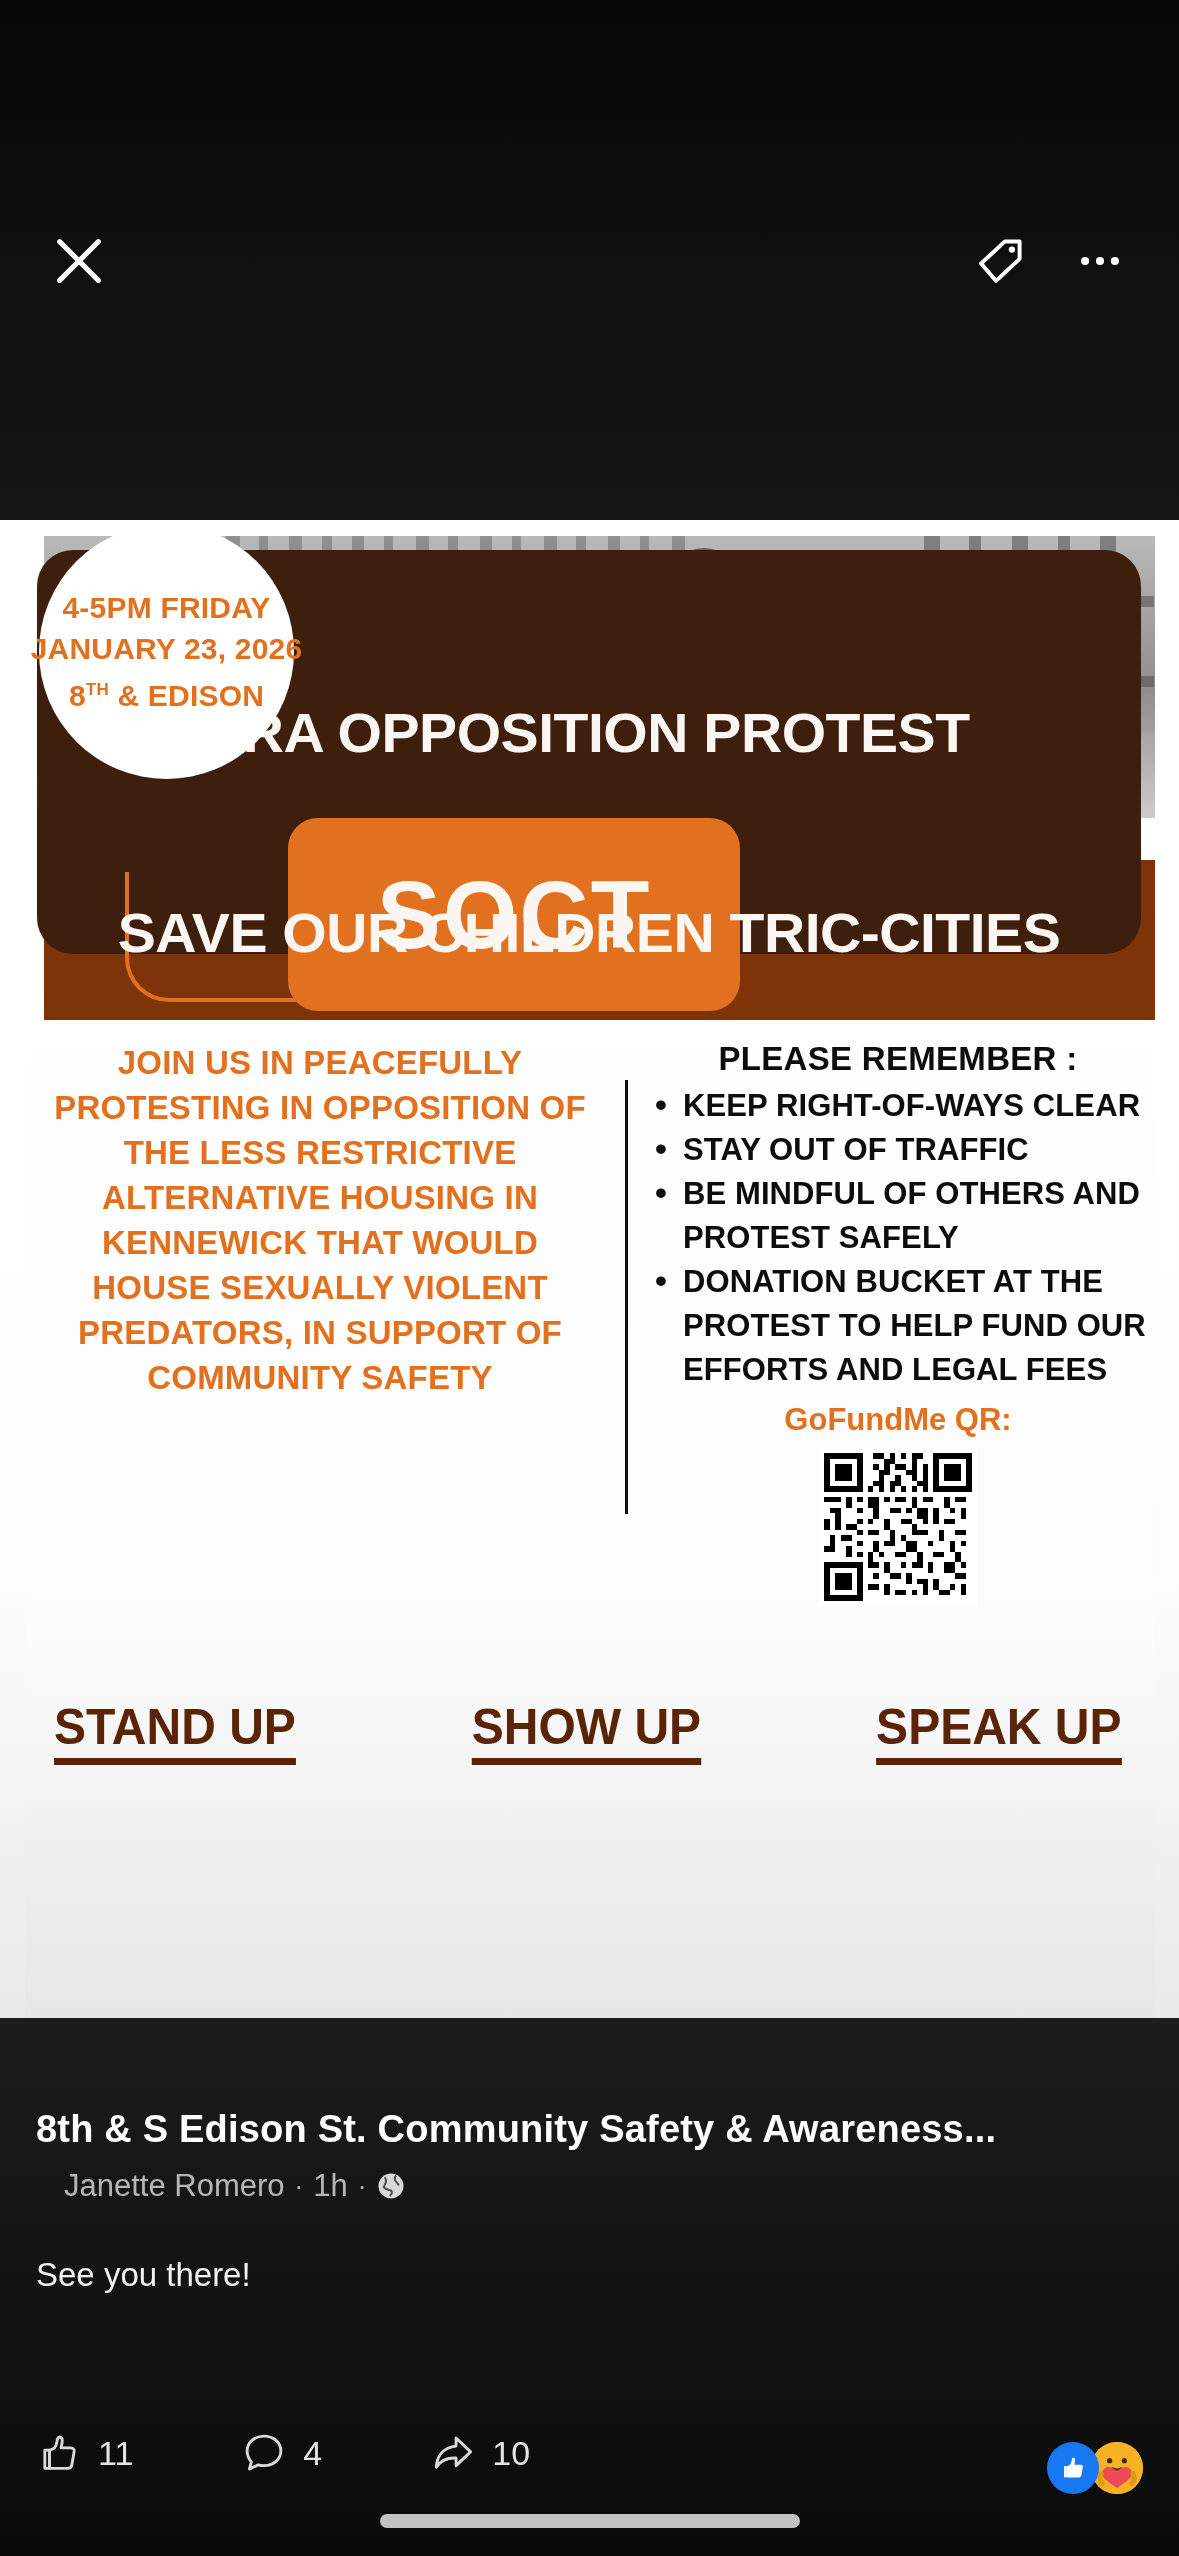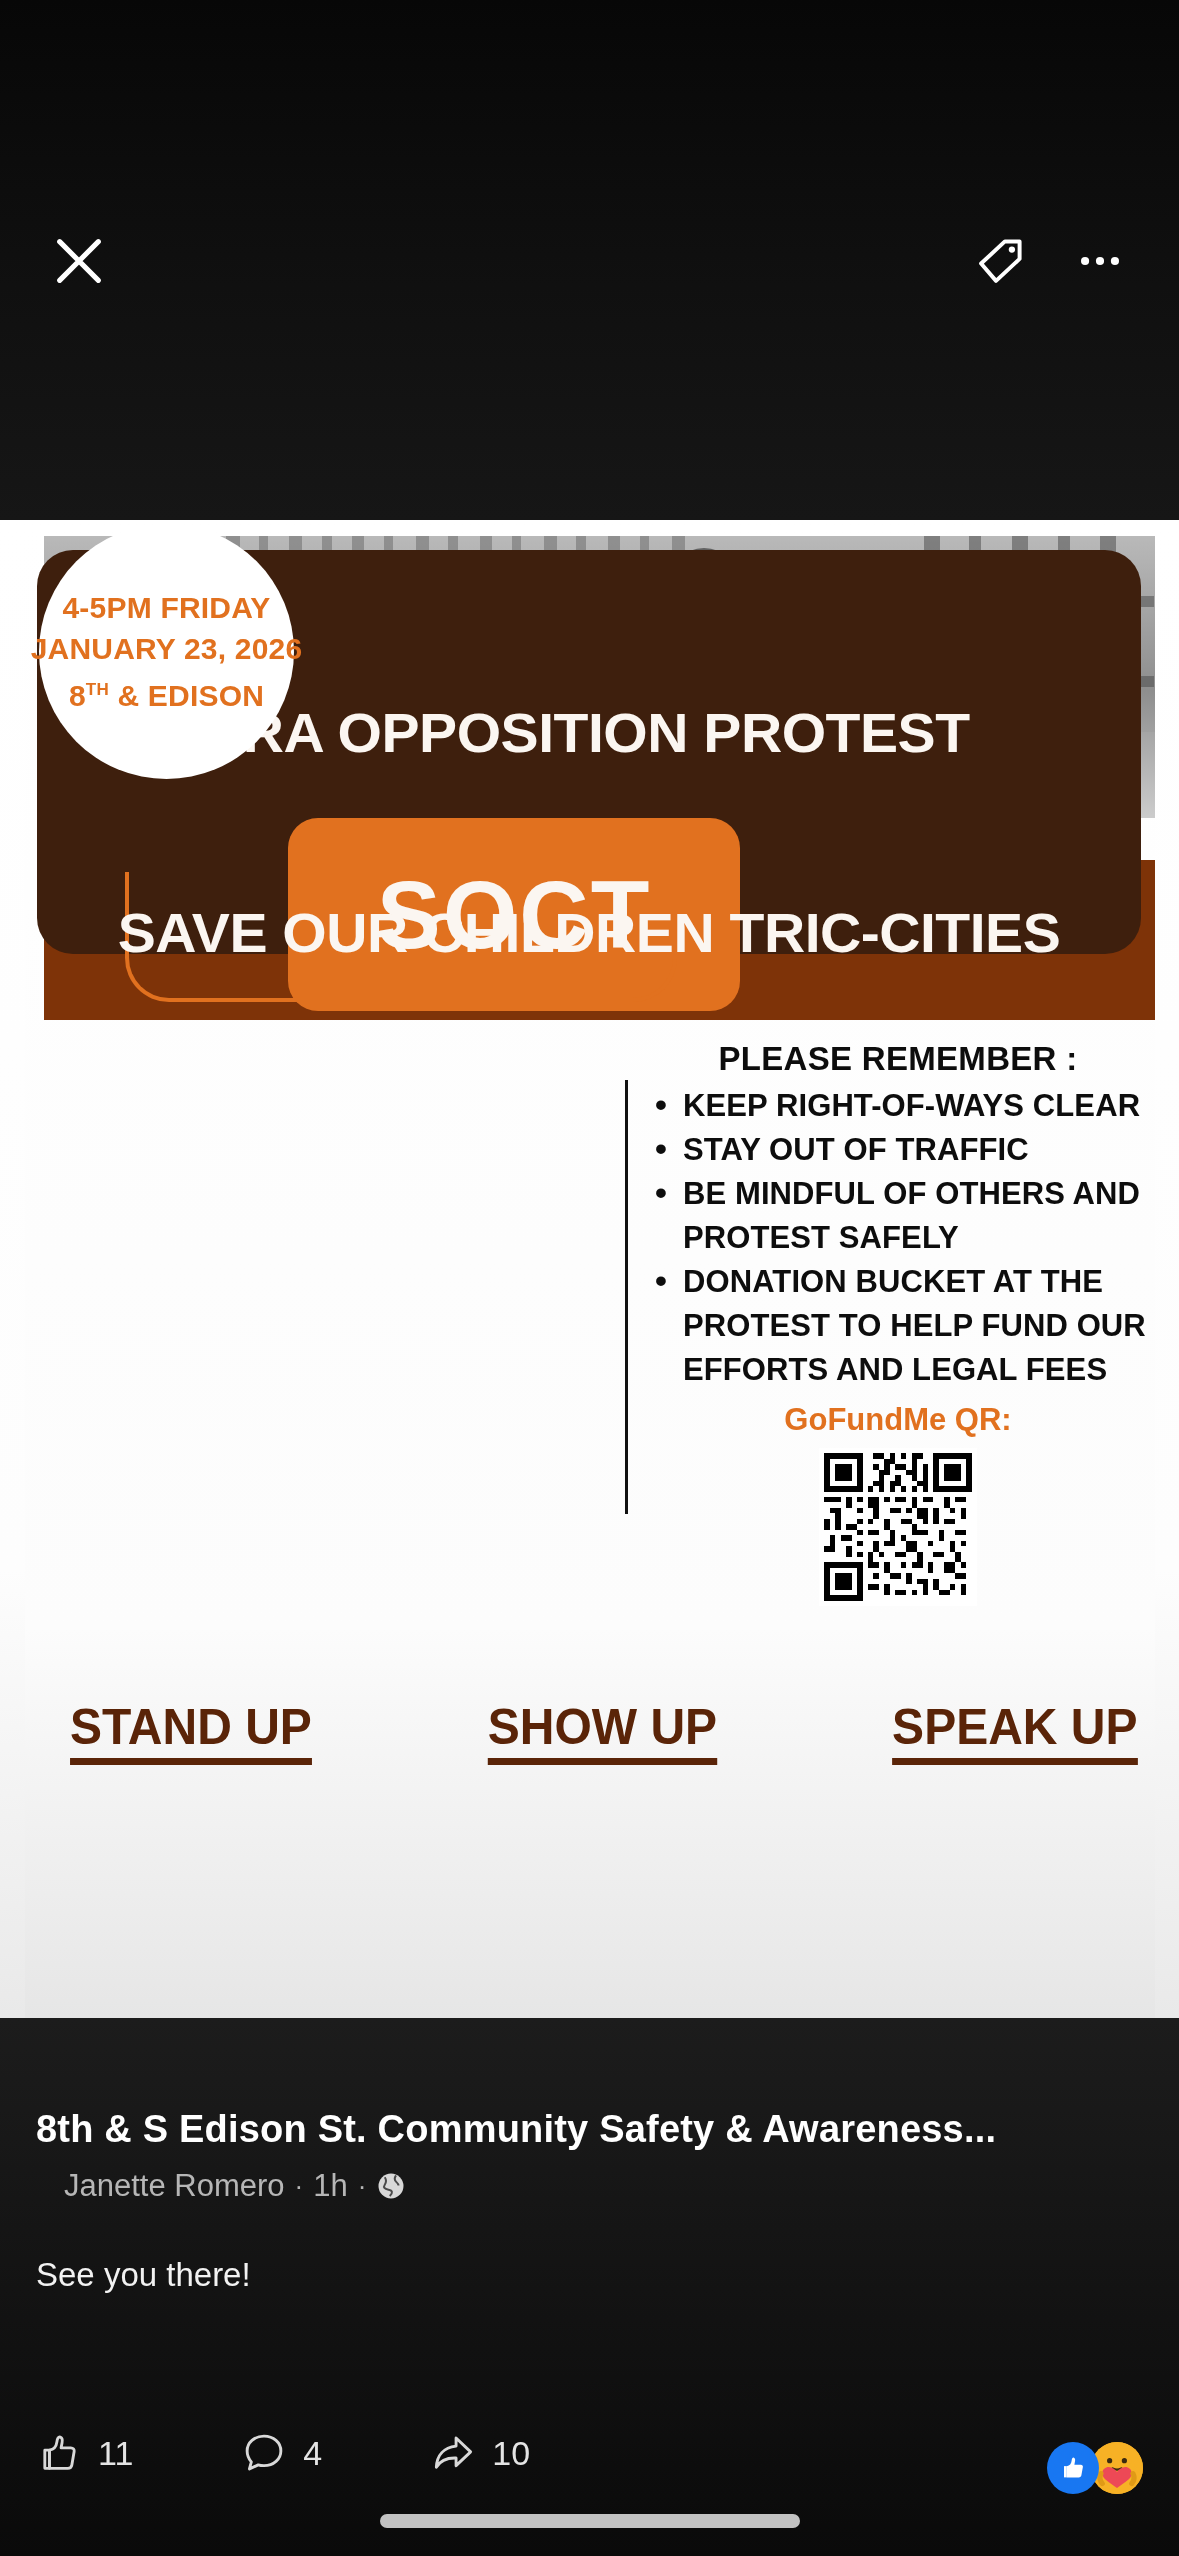--- a/index.html
+++ b/index.html
@@ -125,21 +125,21 @@
   .gofundme {
     margin-top: 10px; text-align: center; color: #E1711F;
     font-weight: 700; font-size: 31px;
   }
   .qr-wrap { margin-top: 10px; display: flex; justify-content: center; }
   .qr { width: 158px; height: 158px; background: #fff; }
   .qr svg { display: block; }
 
   
   .cta-row {
-    position: absolute; left: 24px; top: 1178px; width: 1110px; height: 80px;
+    position: absolute; left: 8px; top: 1178px; width: 1110px; height: 80px;
     display: flex; align-items: flex-start; justify-content: space-between;
     padding: 0 16px;
   }
   .cta {
     color: #5A2408; font-weight: 800; font-size: 50px;
     font-family: "Liberation Sans Narrow","Liberation Sans",sans-serif;
     letter-spacing: 0px; border-bottom: 7px solid #5A2408; padding-bottom: 2px;
     transform: scaleX(.96);
   }
 
@@ -330,20 +330,21 @@
       <div class="date-circle">
         <div class="date-line">4-5PM FRIDAY</div>
         <div class="date-line">JANUARY 23, 2026</div>
         <div class="date-line">
           <span>8</span><sup>TH</sup><span> &amp; EDISON</span>
         </div>
       </div>
 
       <div class="cols">
 
+        <div class="col-left">JOIN US IN PEACEFULLY PROTESTING IN OPPOSITION OF THE LESS RESTRICTIVE ALTERNATIVE HOUSING IN KENNEWICK THAT WOULD HOUSE SEXUALLY VIOLENT PREDATORS, IN SUPPORT OF COMMUNITY SAFETY</div>
 
         <div class="divider"></div>
 
         <div class="col-right">
           <div class="remember-title">PLEASE REMEMBER :</div>
           <ul class="bullets">
             <li>KEEP RIGHT-OF-WAYS CLEAR</li>
             <li>STAY OUT OF TRAFFIC</li>
             <li>BE MINDFUL OF OTHERS AND PROTEST SAFELY</li>
             <li>DONATION BUCKET AT THE PROTEST TO HELP FUND OUR EFFORTS AND LEGAL FEES</li>

